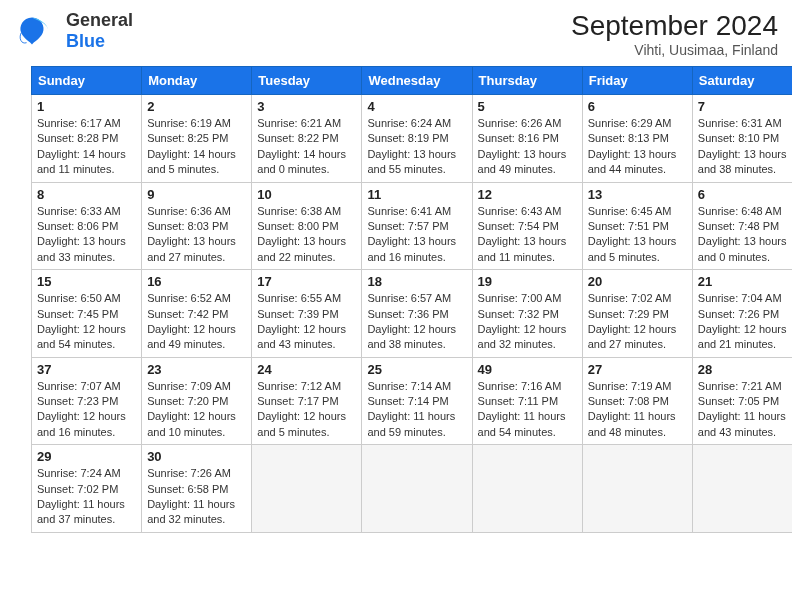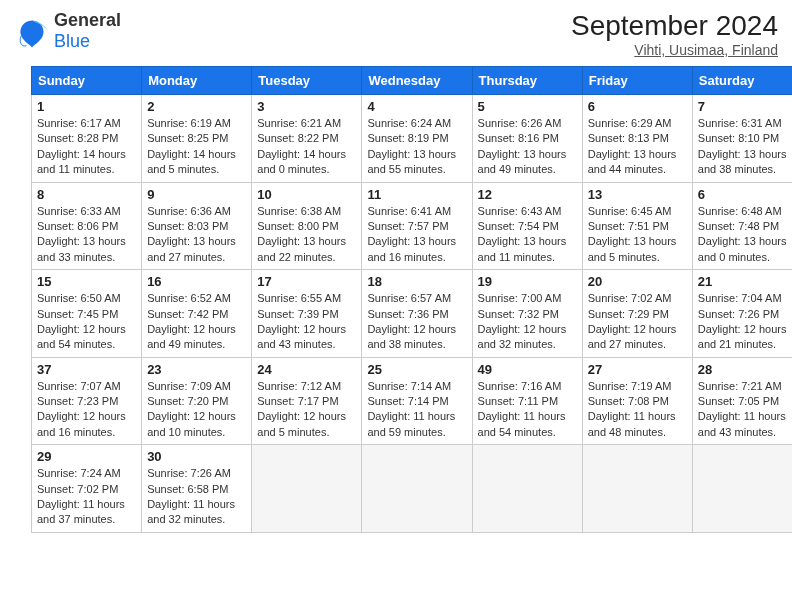--- a/index.html
+++ b/index.html
@@ -12,39 +12,38 @@
     }
     .header {
       display: flex;
       justify-content: space-between;
       align-items: flex-start;
       margin-bottom: 8px;
       padding: 0 4px;
     }
     .logo {
       display: flex;
-      align-items: flex-end;
-      gap: 4px;
+      align-items: center;
+      gap: 16px;
     }
     .logo-bird {
       width: 36px;
       height: 36px;
     }
     .title-block {
       text-align: right;
     }
     .month-title {
       font-size: 28px;
       font-weight: normal;
       color: #222;
     }
     .location-title {
       font-size: 14px;
       color: #555;
-      text-decoration: underline;
     }
     .calendar {
       width: 100%;
       border-collapse: collapse;
       font-size: 11px;
       margin-left: 21px;
     }
     .calendar th {
       background: #1a73e8;
       color: #fff;
@@ -86,21 +85,21 @@
 
 <div class="header">
   <div class="logo">
     <svg class="logo-bird" viewBox="0 0 40 40">
       <path d="M20 5 C10 5, 5 15, 8 22 C11 29, 18 32, 20 35 C22 32, 29 29, 32 22 C35 15, 30 5, 20 5Z" fill="#1a73e8"></path>
       <path d="M20 5 C25 8, 35 10, 38 18 C36 12, 30 7, 20 5Z" fill="#4fc3f7"></path>
       <path d="M8 22 C5 28, 8 35, 14 33" fill="none" stroke="#1a73e8" stroke-width="1"></path>
     </svg>
     <div>
       <div style="font-size:18px;font-weight:bold;color:#333;">General</div>
-      <div style="font-size:18px;font-weight:normal;color:#1a73e8;">Blue</div>
+      <div style="font-size:18px;font-weight:bold;color:#1a73e8;">Blue</div>
     </div>
   </div>
   <div class="title-block">
     <div class="month-title">September 2024</div>
     <div class="location-title">Vihti, Uusimaa, Finland</div>
   </div>
 </div>
 
 <table class="calendar">
   <thead>

